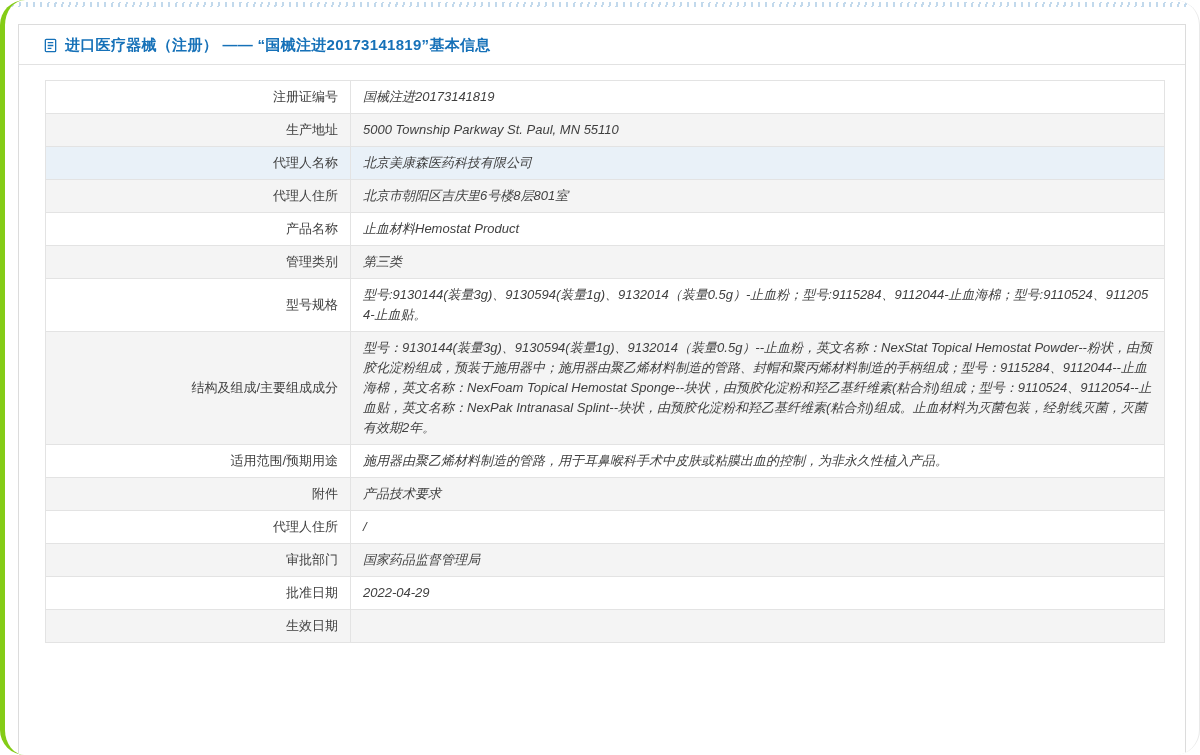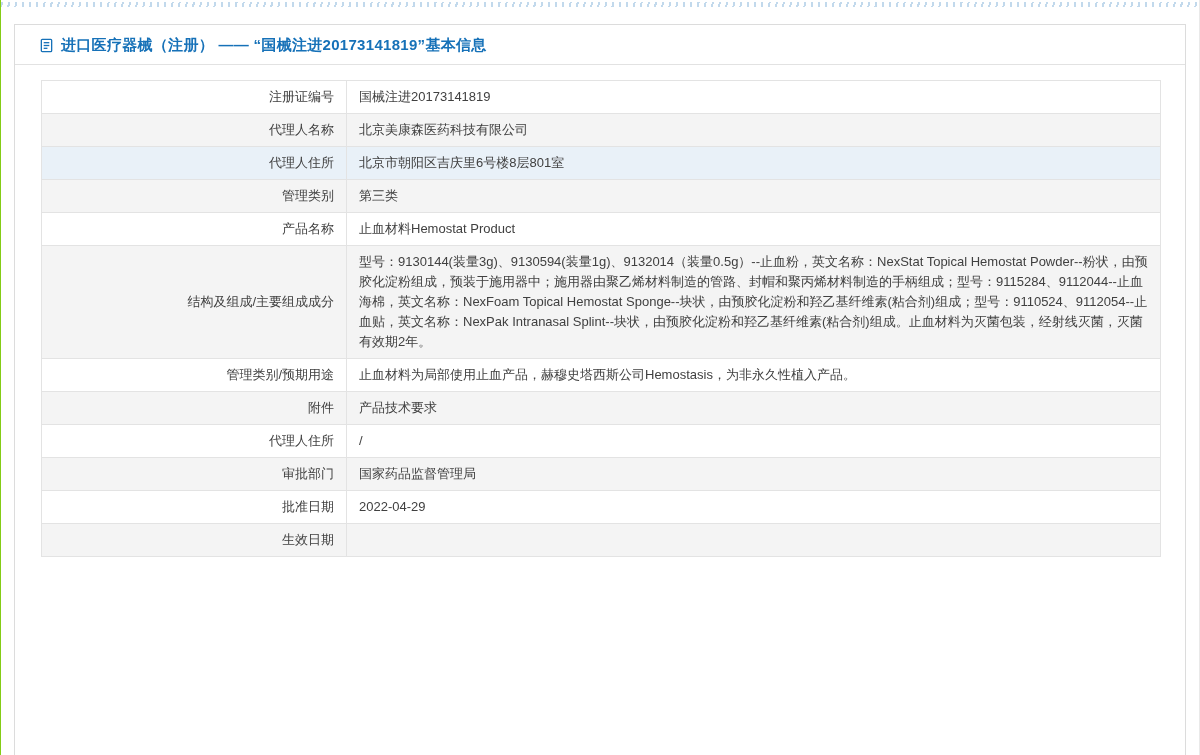--- a/index.html
+++ b/index.html
@@ -15,22 +15,23 @@
     font-family:"Liberation Sans","DejaVu Sans",sans-serif;
     background:#fff;
     color:var(--text);
   }
   .page{
     width:1200px;
     height:755px;
     overflow:hidden;
     position:relative;
     background:#fff;
-    border-left:1px solid #84cc16;
+    border-left:5px solid #84cc16;
     border-right:1px solid #e9e9e9;
+    border-radius:25px;
   }
   .top-dashes{
     height:5px;
     margin-top:2px;
     background:repeating-linear-gradient(100deg,#c2d9ec 0,#c2d9ec 2px,transparent 2px,transparent 7px);
   }
   .container{
     margin:17px 13px 0 13px;
     border:1px solid #dcdcdc;
     background:#fff;
@@ -70,20 +71,21 @@
     color:var(--text);
     word-break:break-all;
   }
   .label-cell{
     width:305px;
     text-align:right;
     color:#3c3c3c;
   }
   .value-cell{
     text-align:left;
+    font-style:italic;
   }
   tbody tr{background:#fff;}
   tbody tr:nth-child(even){background:var(--stripe);}
   tbody tr:nth-child(3){background:var(--highlight);}
 </style>
 </head>
 <body>
 
 <div class="page">
   <div class="top-dashes"></div>
@@ -99,42 +101,50 @@
       </span>
       <span class="title">进口医疗器械（注册） —— “国械注进20173141819”基本信息</span>
     </div>
     <table class="info-table">
       <tbody>
           <tr>
     <td class="label-cell">注册证编号</td>
     <td class="value-cell">国械注进20173141819</td>
   </tr>
           <tr>
+    <td class="label-cell">生产地址</td>
+    <td class="value-cell">5000 Township Parkway St. Paul, MN 55110</td>
+  </tr>
+          <tr>
     <td class="label-cell">代理人名称</td>
     <td class="value-cell">北京美康森医药科技有限公司</td>
   </tr>
           <tr>
     <td class="label-cell">代理人住所</td>
     <td class="value-cell">北京市朝阳区吉庆里6号楼8层801室</td>
   </tr>
           <tr>
+    <td class="label-cell">产品名称</td>
+    <td class="value-cell">止血材料Hemostat Product</td>
+  </tr>
+          <tr>
     <td class="label-cell">管理类别</td>
     <td class="value-cell">第三类</td>
   </tr>
           <tr>
-    <td class="label-cell">产品名称</td>
-    <td class="value-cell">止血材料Hemostat Product</td>
+    <td class="label-cell">型号规格</td>
+    <td class="value-cell">型号:9130144(装量3g)、9130594(装量1g)、9132014（装量0.5g）-止血粉；型号:9115284、9112044-止血海棉；型号:9110524、9112054-止血贴。</td>
   </tr>
           <tr>
     <td class="label-cell">结构及组成/主要组成成分</td>
     <td class="value-cell">型号：9130144(装量3g)、9130594(装量1g)、9132014（装量0.5g）--止血粉，英文名称：NexStat Topical Hemostat Powder--粉状，由预胶化淀粉组成，预装于施用器中；施用器由聚乙烯材料制造的管路、封帽和聚丙烯材料制造的手柄组成；型号：9115284、9112044--止血海棉，英文名称：NexFoam Topical Hemostat Sponge--块状，由预胶化淀粉和羟乙基纤维素(粘合剂)组成；型号：9110524、9112054--止血贴，英文名称：NexPak Intranasal Splint--块状，由预胶化淀粉和羟乙基纤维素(粘合剂)组成。止血材料为灭菌包装，经射线灭菌，灭菌有效期2年。</td>
   </tr>
           <tr>
-    <td class="label-cell">管理类别/预期用途</td>
-    <td class="value-cell">止血材料为局部使用止血产品，赫穆史塔西斯公司Hemostasis，为非永久性植入产品。</td>
+    <td class="label-cell">适用范围/预期用途</td>
+    <td class="value-cell">施用器由聚乙烯材料制造的管路，用于耳鼻喉科手术中皮肤或粘膜出血的控制，为非永久性植入产品。</td>
   </tr>
           <tr>
     <td class="label-cell">附件</td>
     <td class="value-cell">产品技术要求</td>
   </tr>
           <tr>
     <td class="label-cell">代理人住所</td>
     <td class="value-cell">/</td>
   </tr>
           <tr>

